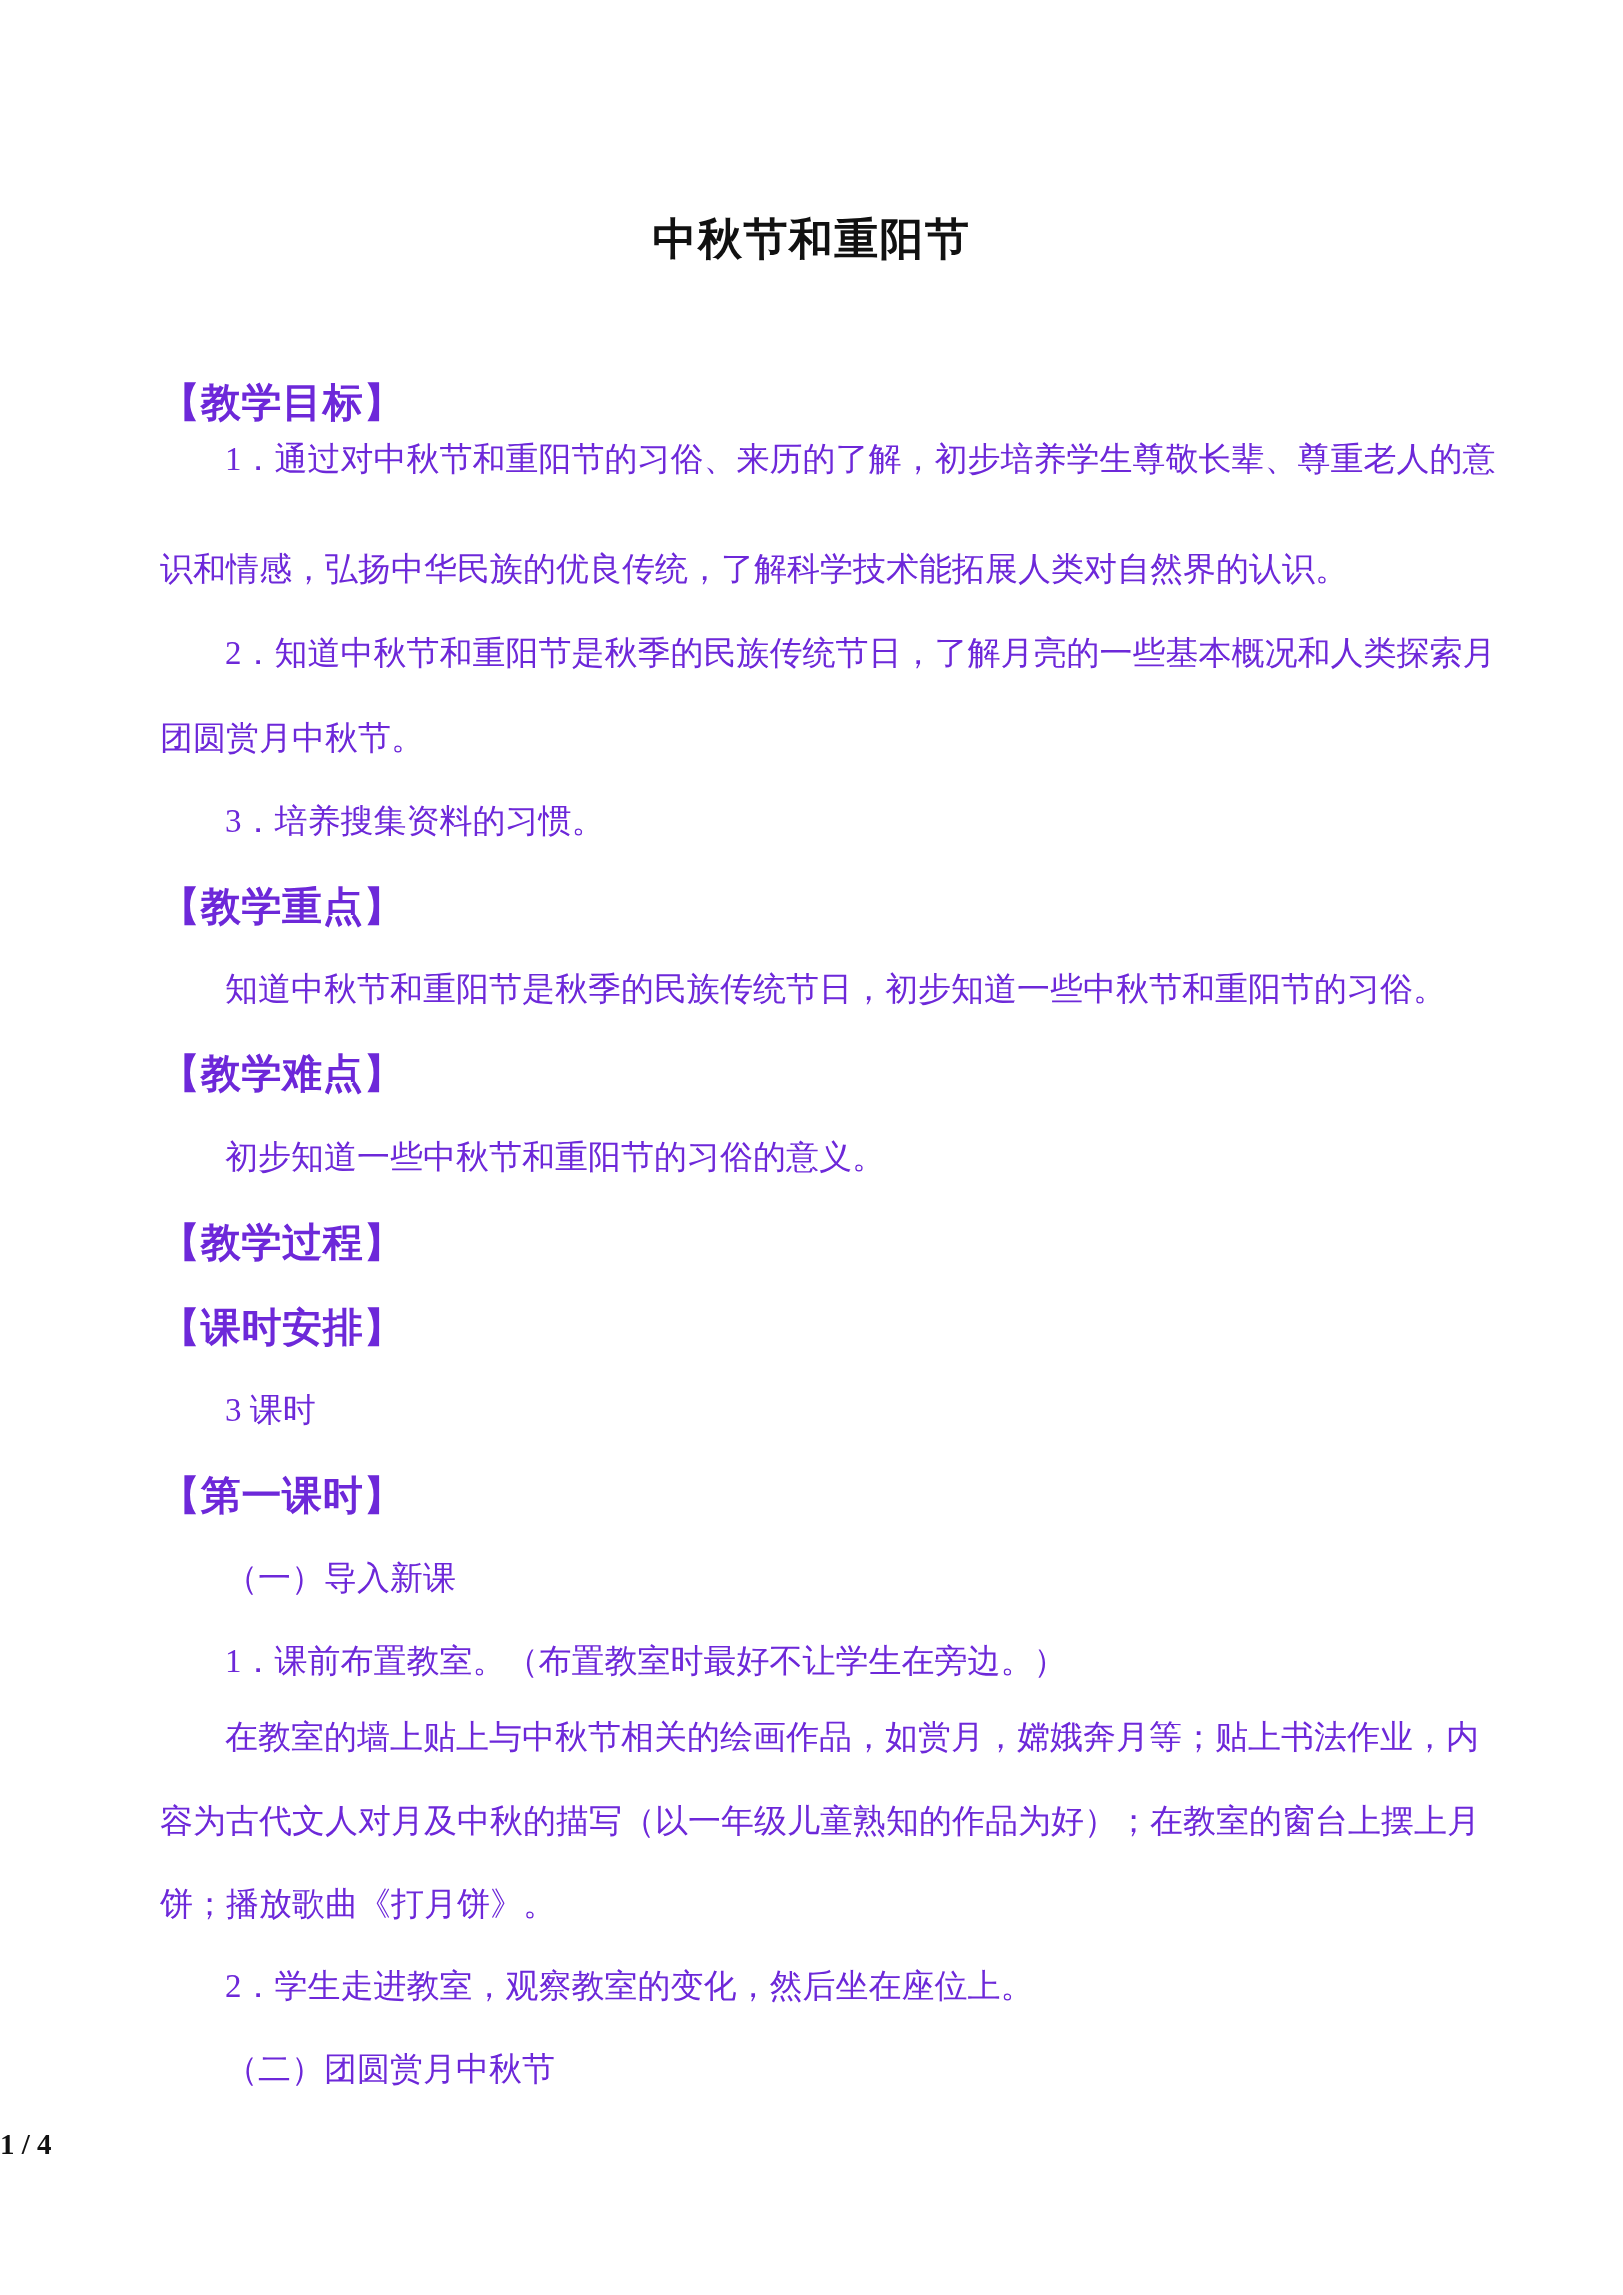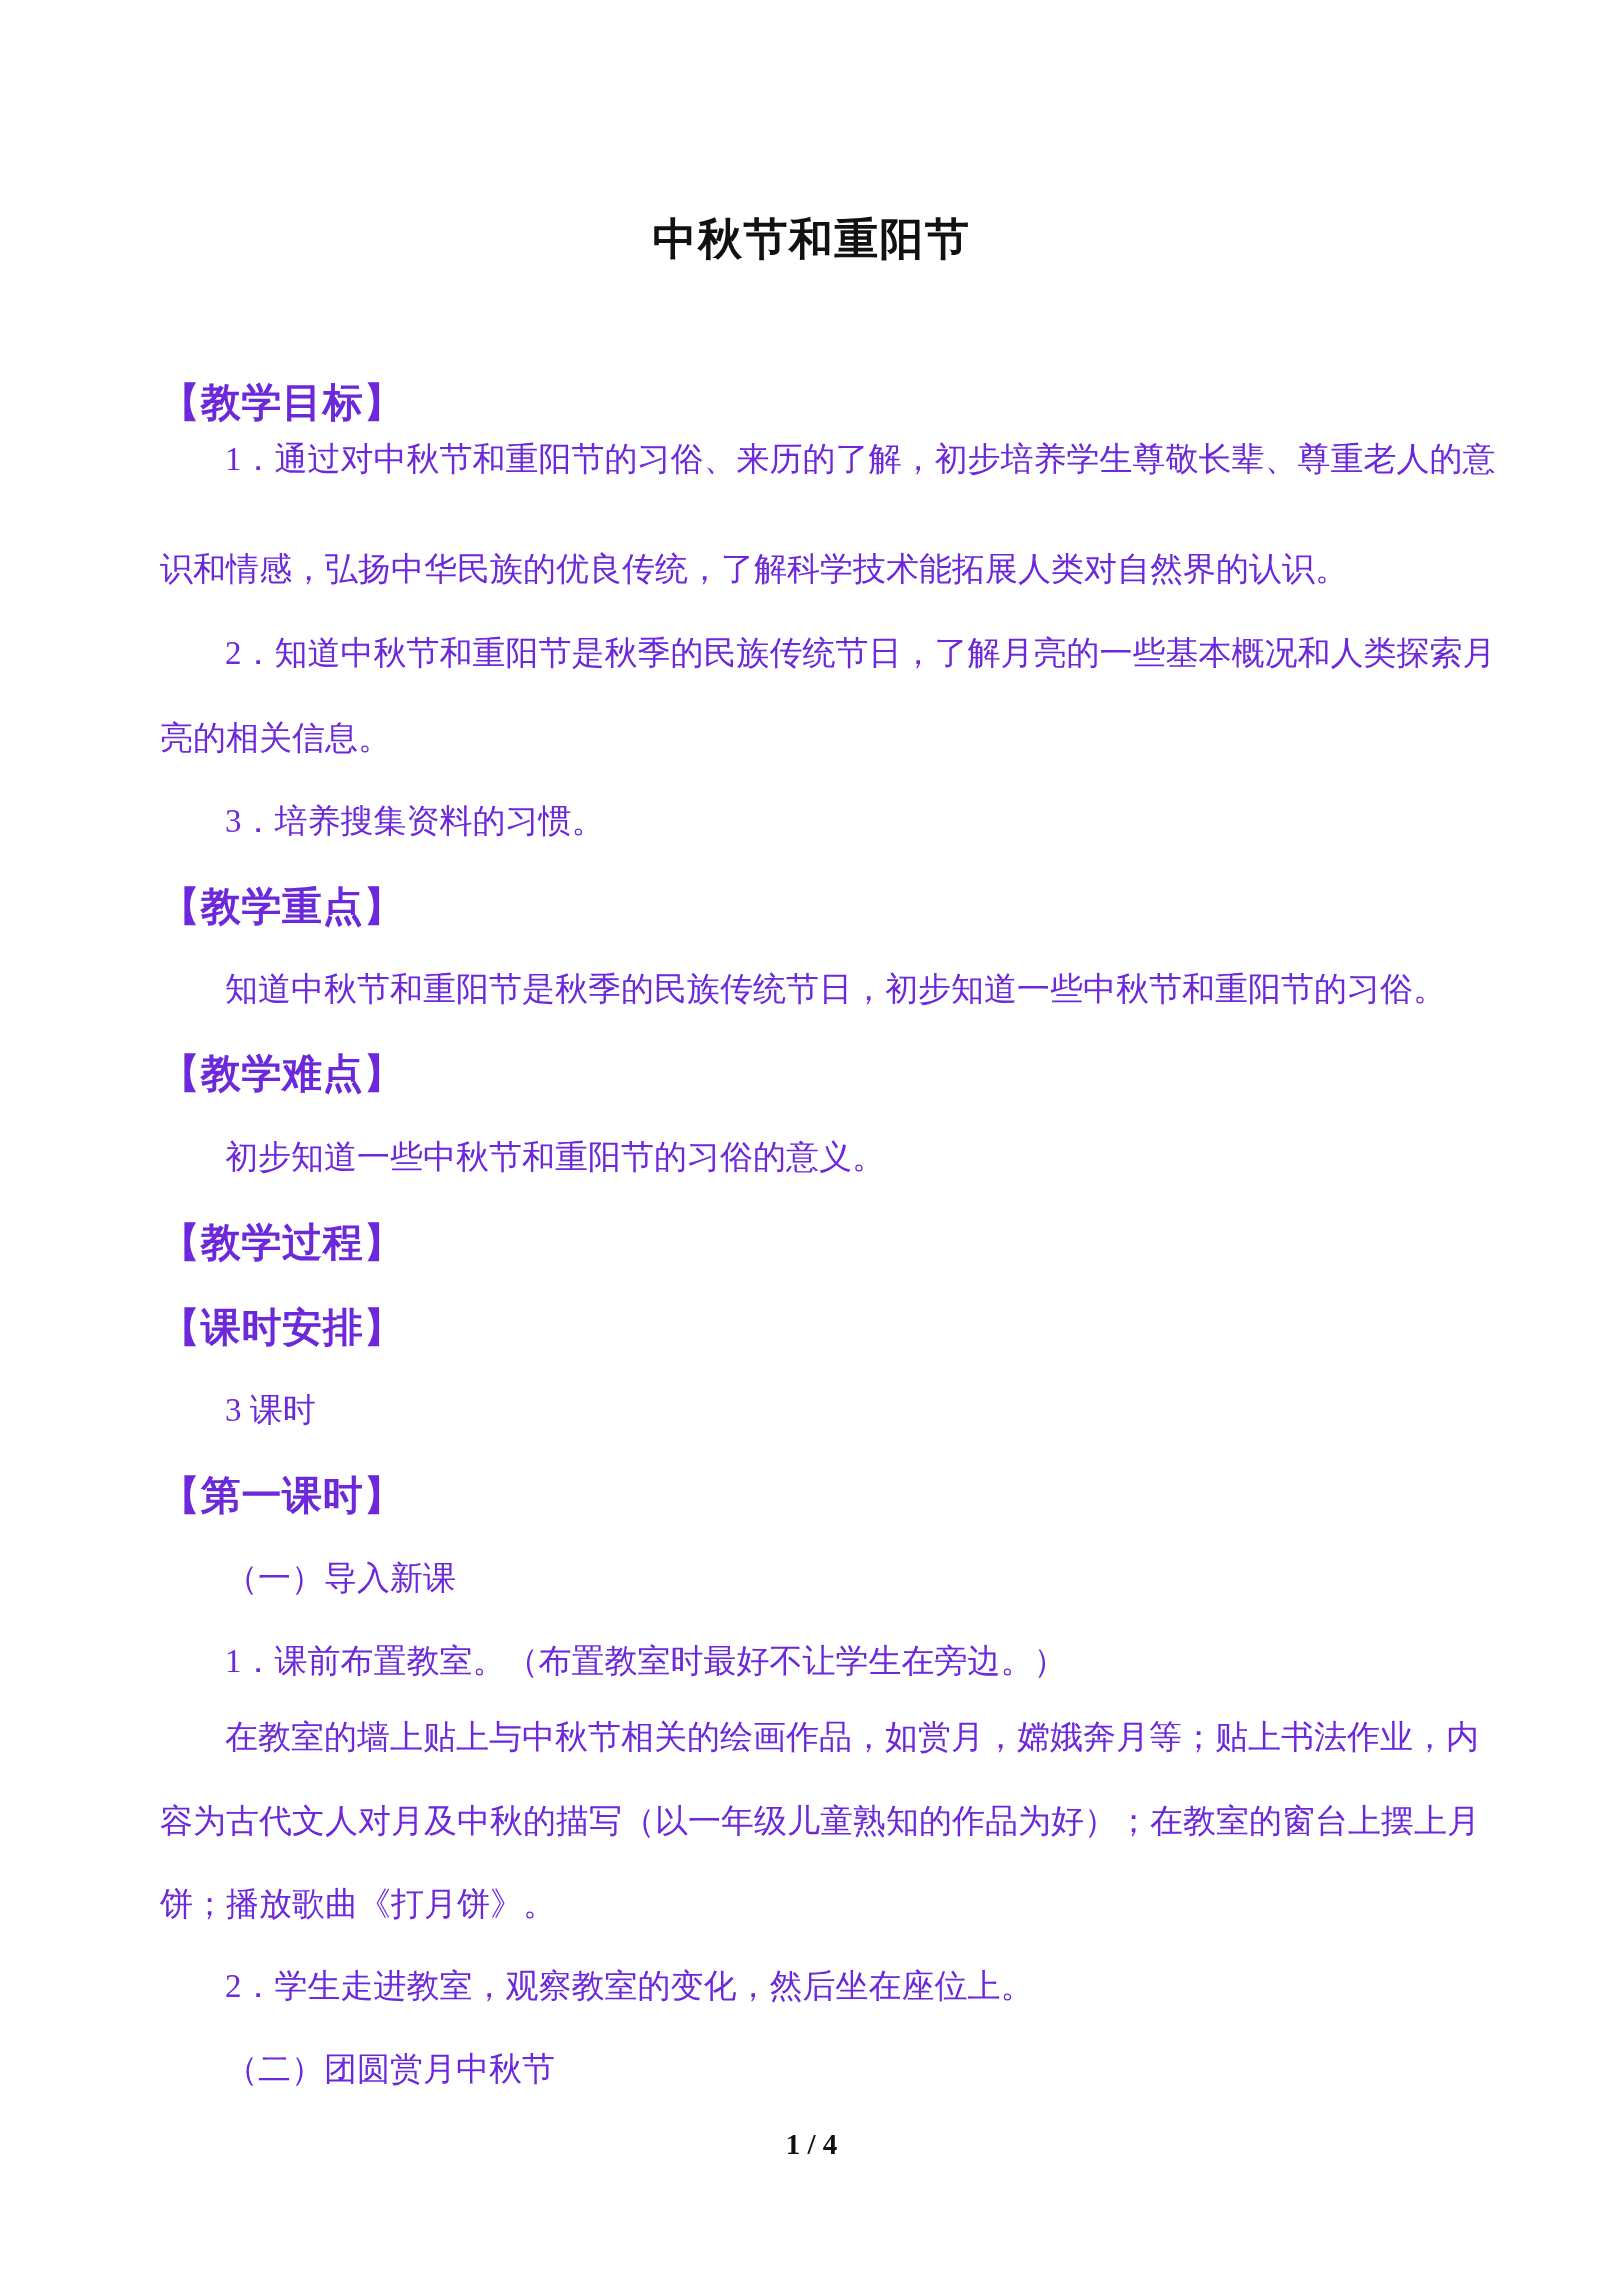--- a/index.html
+++ b/index.html
@@ -40,42 +40,41 @@
     font-weight: bold;
     letter-spacing: 0.7px;
   }
   .indent {
     padding-left: 65px;
   }
   .footer {
     position: absolute;
     left: 0;
     width: 1623px;
-    text-align: center;
     font-size: 29px;
     font-weight: bold;
     white-space: nowrap;
   }
 </style>
 </head>
 <body>
 
 <div class="page">
 
   <div class="title" style="top:210px">中秋节和重阳节</div>
 
   <div class="line heading" style="top:380px">【教学目标】</div>
 
   <div class="line indent" style="top:441px">1．通过对中秋节和重阳节的习俗、来历的了解，初步培养学生尊敬长辈、尊重老人的意</div>
 
   <div class="line" style="top:551px">识和情感，弘扬中华民族的优良传统，了解科学技术能拓展人类对自然界的认识。</div>
 
   <div class="line indent" style="top:635px">2．知道中秋节和重阳节是秋季的民族传统节日，了解月亮的一些基本概况和人类探索月</div>
 
-  <div class="line" style="top:720px">亮的相关信息。</div>
+  <div class="line" style="top:720px">团圆赏月中秋节。</div>
 
   <div class="line indent" style="top:803px">3．培养搜集资料的习惯。</div>
 
   <div class="line heading" style="top:884px">【教学重点】</div>
 
   <div class="line indent" style="top:971px">知道中秋节和重阳节是秋季的民族传统节日，初步知道一些中秋节和重阳节的习俗。</div>
 
   <div class="line heading" style="top:1051px">【教学难点】</div>
 
   <div class="line indent" style="top:1139px">初步知道一些中秋节和重阳节的习俗的意义。</div>

